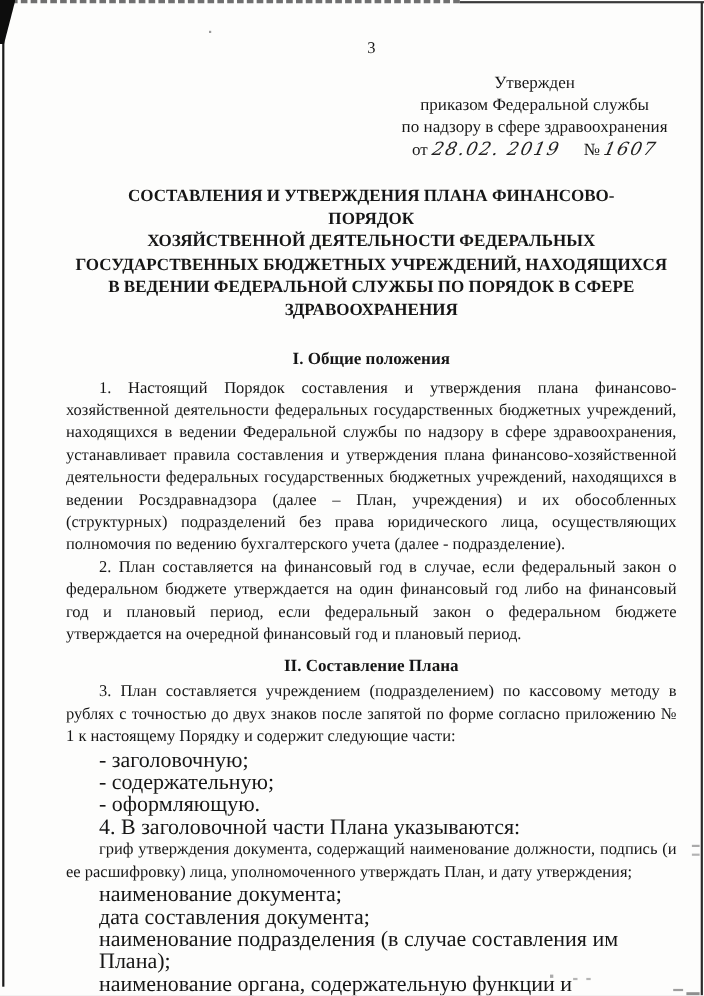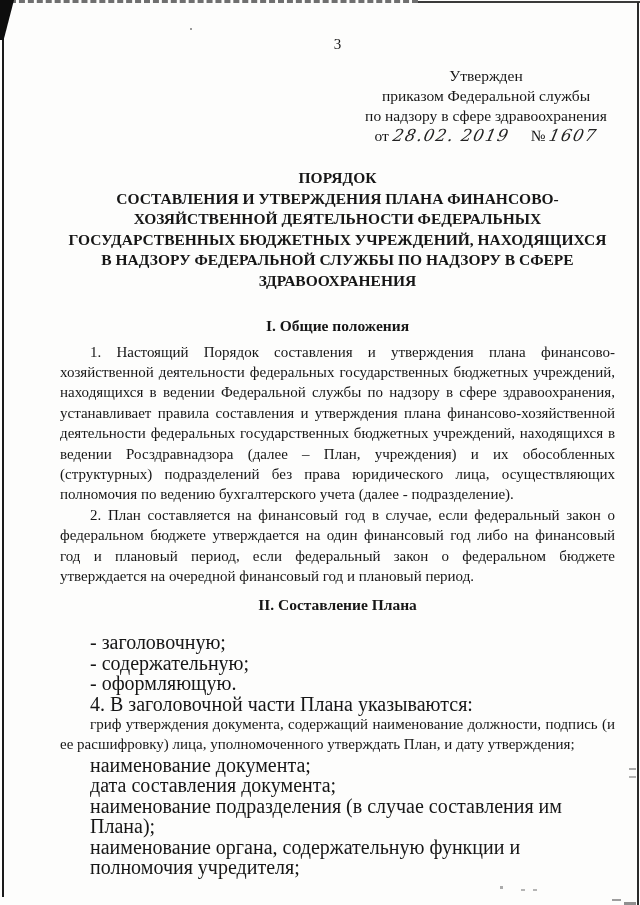--- a/index.html
+++ b/index.html
@@ -14,21 +14,21 @@
   .approval-date-line{white-space:nowrap;}
   .hand{
     font-family:"DejaVu Serif",serif;font-style:italic;font-size:16.5px;
     letter-spacing:1.5px;display:inline-block;transform:skewX(-12deg);
     color:#222;
   }
   .hand-gap{display:inline-block;width:14px;}
   .doc-title{margin-top:22px;text-align:center;font-weight:bold;font-size:15.5px;line-height:20.6px;}
   .heading{text-align:center;font-weight:bold;font-size:15.5px;line-height:20px;}
   .heading-1{margin-top:24px;}
-  .heading-2{margin-top:9px;margin-bottom:17px;}
+  .heading-2{margin-top:9px;margin-bottom:3px;}
   .para{margin:0;text-align:justify;text-indent:30px;font-size:15px;line-height:20.4px;}
   .para-first{margin-top:6px;}
   .item-line{margin:0 0 0 30px;font-size:20px;line-height:20.4px;}
   
   .artifact{position:absolute;pointer-events:none;}
   .edge-left{left:2px;top:0;width:2px;height:897px;background:#1a1a1a;}
   .corner-wedge{left:0;top:0;width:14px;height:40px;background:#0d0d0d;
     clip-path:polygon(0 0,100% 0,26% 100%,0 100%);}
   .edge-right{right:1px;top:2px;width:2px;height:903px;background:#2a2a2a;}
   .top-dashed{left:10px;top:0;width:408px;height:0;border-top:3px dashed #6f6f6f;}
@@ -73,35 +73,36 @@
       <div class="approval-date-line">
         <span>от</span>
         <span class="hand">28.02. 2019</span>
         <span class="hand-gap"></span>
         <span>№</span>
         <span class="hand">1607</span>
       </div>
     </div>
 
     <div class="doc-title">
+      <div>СОСТАВЛЕНИЯ И УТВЕРЖДЕНИЯ ПЛАНА ФИНАНСОВО-</div>
       <div>ПОРЯДОК</div>
-      <div>СОСТАВЛЕНИЯ И УТВЕРЖДЕНИЯ ПЛАНА ФИНАНСОВО-</div>
       <div>ХОЗЯЙСТВЕННОЙ ДЕЯТЕЛЬНОСТИ ФЕДЕРАЛЬНЫХ</div>
       <div>ГОСУДАРСТВЕННЫХ БЮДЖЕТНЫХ УЧРЕЖДЕНИЙ, НАХОДЯЩИХСЯ</div>
-      <div>В НАДЗОРУ ФЕДЕРАЛЬНОЙ СЛУЖБЫ ПО НАДЗОРУ В СФЕРЕ</div>
+      <div>В ВЕДЕНИИ ФЕДЕРАЛЬНОЙ СЛУЖБЫ ПО ПОРЯДОК В СФЕРЕ</div>
       <div>ЗДРАВООХРАНЕНИЯ</div>
     </div>
 
     <div class="heading heading-1">I. Общие положения</div>
 
     <p class="para para-first">1. Настоящий Порядок составления и утверждения плана финансово-хозяйственной деятельности федеральных государственных бюджетных учреждений, находящихся в ведении Федеральной службы по надзору в сфере здравоохранения, устанавливает правила составления и утверждения плана финансово-хозяйственной деятельности федеральных государственных бюджетных учреждений, находящихся в ведении Росздравнадзора (далее – План, учреждения) и их обособленных (структурных) подразделений без права юридического лица, осуществляющих полномочия по ведению бухгалтерского учета (далее - подразделение).</p>
     <p class="para">2. План составляется на финансовый год в случае, если федеральный закон о федеральном бюджете утверждается на один финансовый год либо на финансовый год и плановый период, если федеральный закон о федеральном бюджете утверждается на очередной финансовый год и плановый период.</p>
 
     <div class="heading heading-2">II. Составление Плана</div>
 
+    <p class="para">3. План составляется учреждением (подразделением) по кассовому методу в рублях с точностью до двух знаков после запятой по форме согласно приложению № 1 к настоящему Порядку и содержит следующие части:</p>
 
     <div class="item-line">- заголовочную;</div>
     <div class="item-line">- содержательную;</div>
     <div class="item-line">- оформляющую.</div>
 
     <div class="item-line">4. В заголовочной части Плана указываются:</div>
 
     <p class="para">гриф утверждения документа, содержащий наименование должности, подпись (и ее расшифровку) лица, уполномоченного утверждать План, и дату утверждения;</p>
 
     <div class="item-line">наименование документа;</div>

